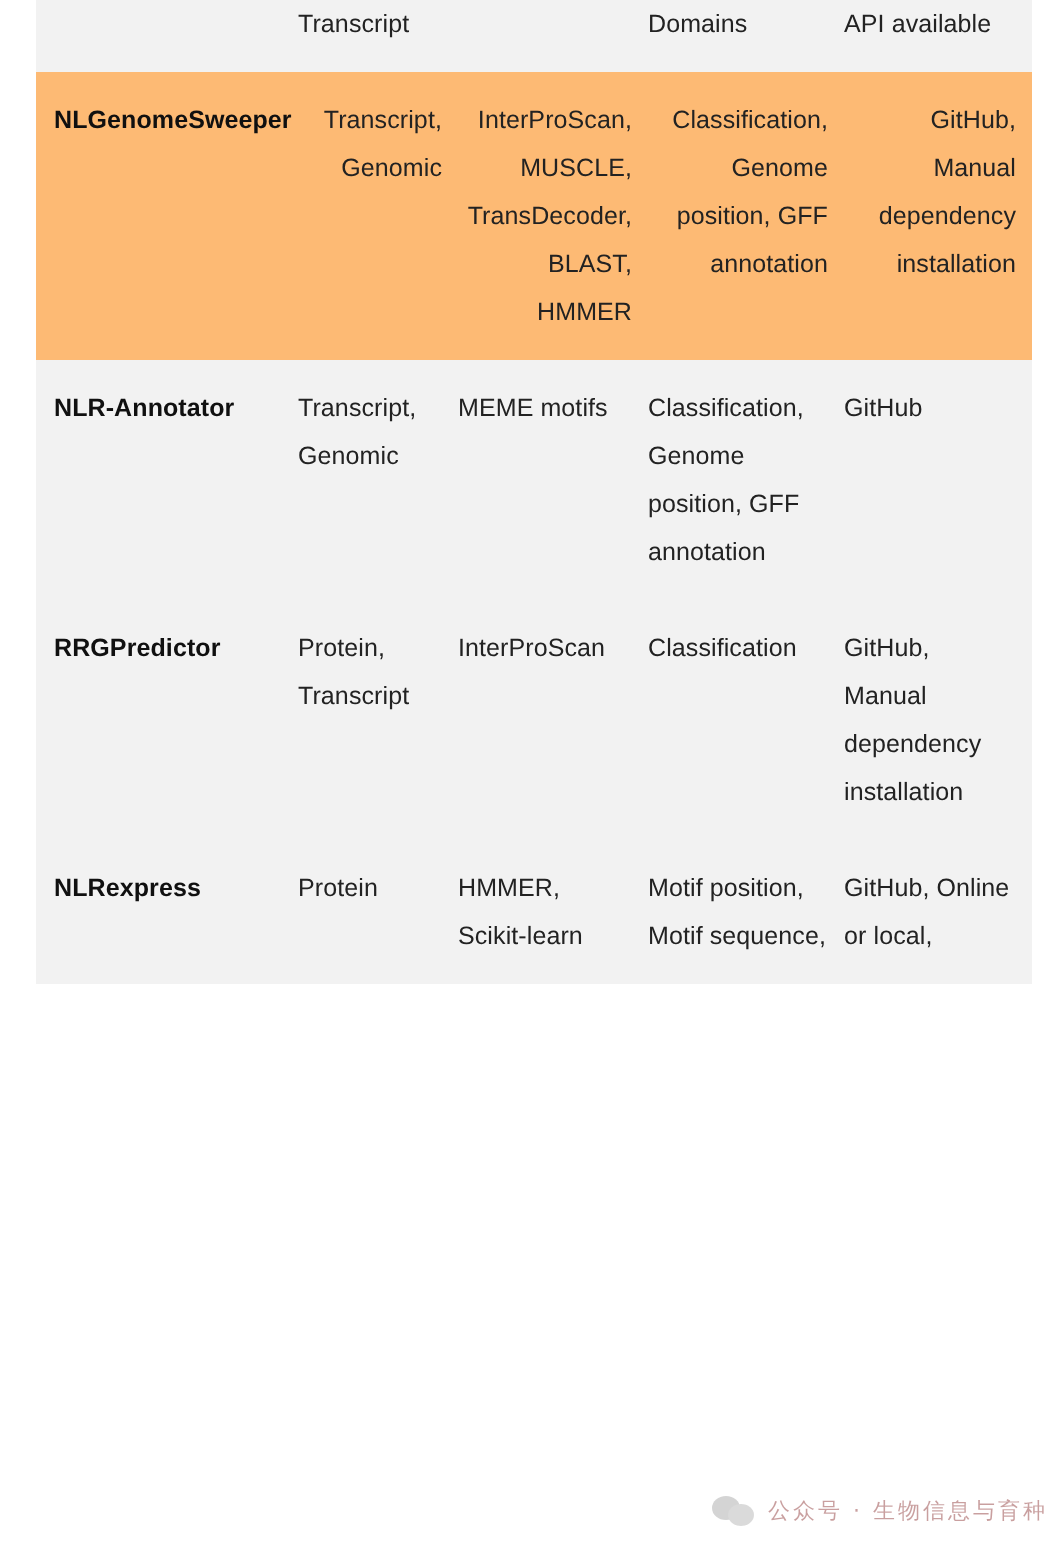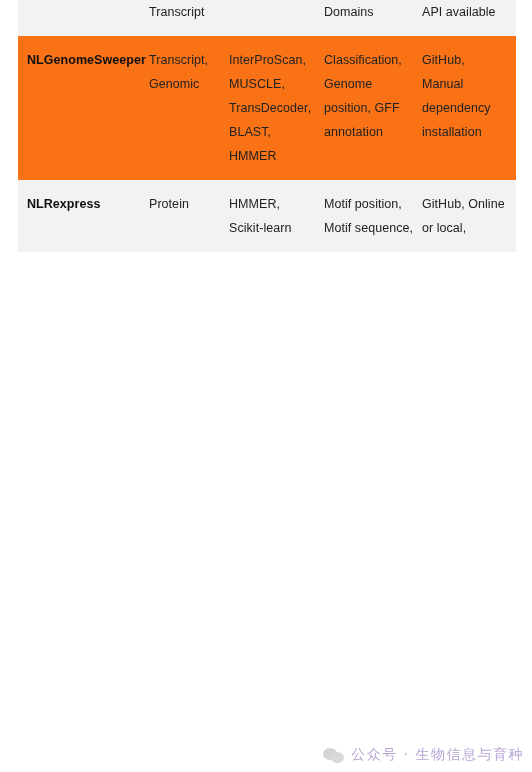--- a/index.html
+++ b/index.html
@@ -36,21 +36,21 @@
     background: #ffffff;
   }
 
   table.tools-table col.c0 { width: 131px; }
   table.tools-table col.c1 { width: 80px;  }
   table.tools-table col.c2 { width: 95px;  }
   table.tools-table col.c3 { width: 98px;  }
   table.tools-table col.c4 { width: 94px;  }
 
   table.tools-table tr.row-shaded { background: #f2f2f2; }
-  table.tools-table tr.row-plain  { background: #f97316; }
+  table.tools-table tr.row-plain  { background: #fdba74; text-align: right; }
 
   table.tools-table td {
     vertical-align: top;
     padding: 12px 8px 12px 0;
     font-size: 12.5px;
     line-height: 24px;
     letter-spacing: 0.05px;
     border: none;
   }
 
@@ -71,22 +71,22 @@
     right: 8px;
     bottom: 8px;
     display: flex;
     align-items: center;
     gap: 6px;
     opacity: 0.42;
     pointer-events: none;
     user-select: none;
   }
   #watermark .wm-text {
-    font-size: 14px;
-    color: #4c1d95;
+    font-size: 11px;
+    color: #7f1d1d;
     letter-spacing: 1.5px;
     white-space: nowrap;
     font-family: "DejaVu Sans", sans-serif;
   }
   #watermark .wm-logo {
     width: 22px;
     height: 17px;
     position: relative;
     flex: 0 0 auto;
   }
@@ -129,22 +129,36 @@
       </tr>
 
       <tr class="row-plain">
         <td class="tool-name">NLGenomeSweeper</td>
         <td class="cell-val">Transcript, Genomic</td>
         <td class="cell-val">InterProScan, MUSCLE, TransDecoder, BLAST, HMMER</td>
         <td class="cell-val">Classification, Genome position, GFF annotation</td>
         <td class="cell-val">GitHub, Manual dependency installation</td>
       </tr>
 
+      <tr class="row-shaded">
+        <td class="tool-name">NLR-Annotator</td>
+        <td class="cell-val">Transcript, Genomic</td>
+        <td class="cell-val">MEME motifs</td>
+        <td class="cell-val">Classification, Genome position, GFF annotation</td>
+        <td class="cell-val">GitHub</td>
+      </tr>
 
 
+      <tr class="row-shaded">
+        <td class="tool-name">RRGPredictor</td>
+        <td class="cell-val">Protein, Transcript</td>
+        <td class="cell-val">InterProScan</td>
+        <td class="cell-val">Classification</td>
+        <td class="cell-val">GitHub, Manual dependency installation</td>
+      </tr>
 
 
       <tr class="row-shaded">
         <td class="tool-name">NLRexpress</td>
         <td class="cell-val">Protein</td>
         <td class="cell-val">HMMER, Scikit-learn</td>
         <td class="cell-val">Motif position, Motif sequence,</td>
         <td class="cell-val">GitHub, Online or local,</td>
       </tr>
 

